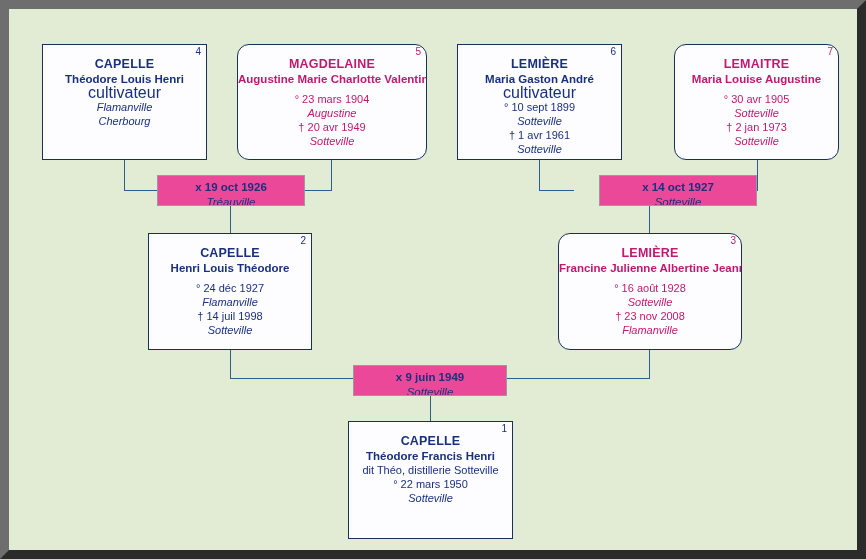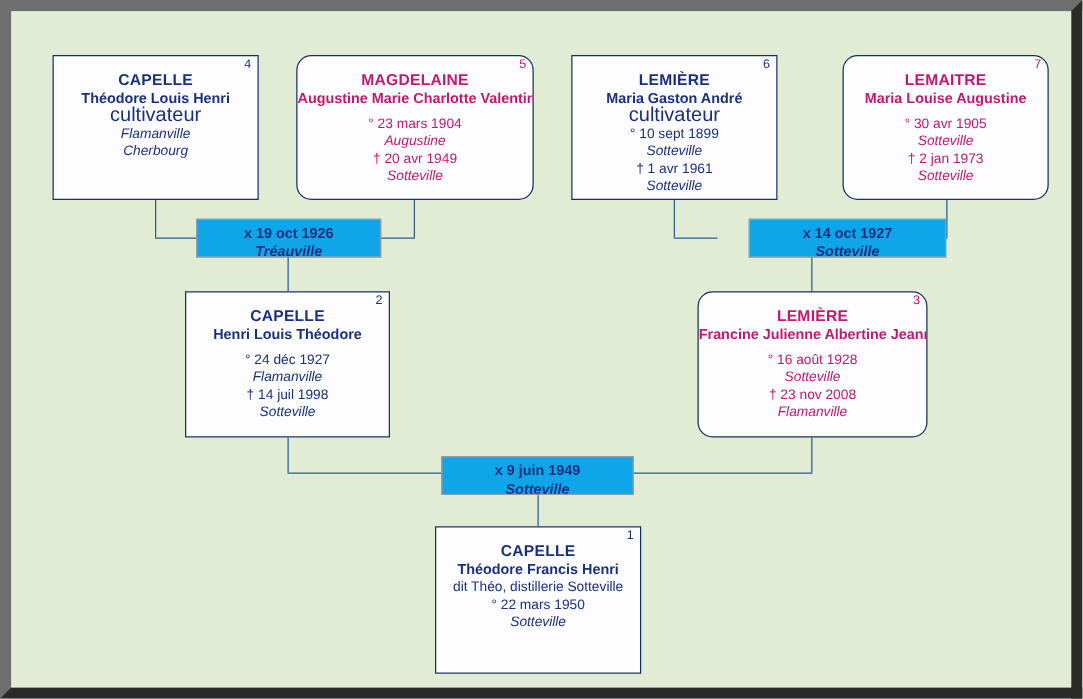--- a/index.html
+++ b/index.html
@@ -93,36 +93,36 @@
   }
   .spacer { height: 6px; }
 
   .male, .male .pnum { color: #19307f; }
   .female, .female .pnum { color: #c2186f; }
 
   
   .mbox {
     position: absolute;
     box-sizing: border-box;
-    background: #0ea5e9;
+    background: #ec4899;
     border: 1px solid #9a9a9a;
     text-align: center;
     color: #19307f;
     overflow: hidden;
     white-space: nowrap;
   }
   .mdate {
     font-size: 11.5px;
     font-weight: bold;
     line-height: 15px;
     padding-top: 4px;
   }
   .mplace {
     font-size: 11.5px;
-    font-weight: bold;
+    font-weight: normal;
     font-style: italic;
     line-height: 15px;
   }
 </style>
 </head>
 <body>
 
 <div id="stage">
   <div id="canvas">
 

